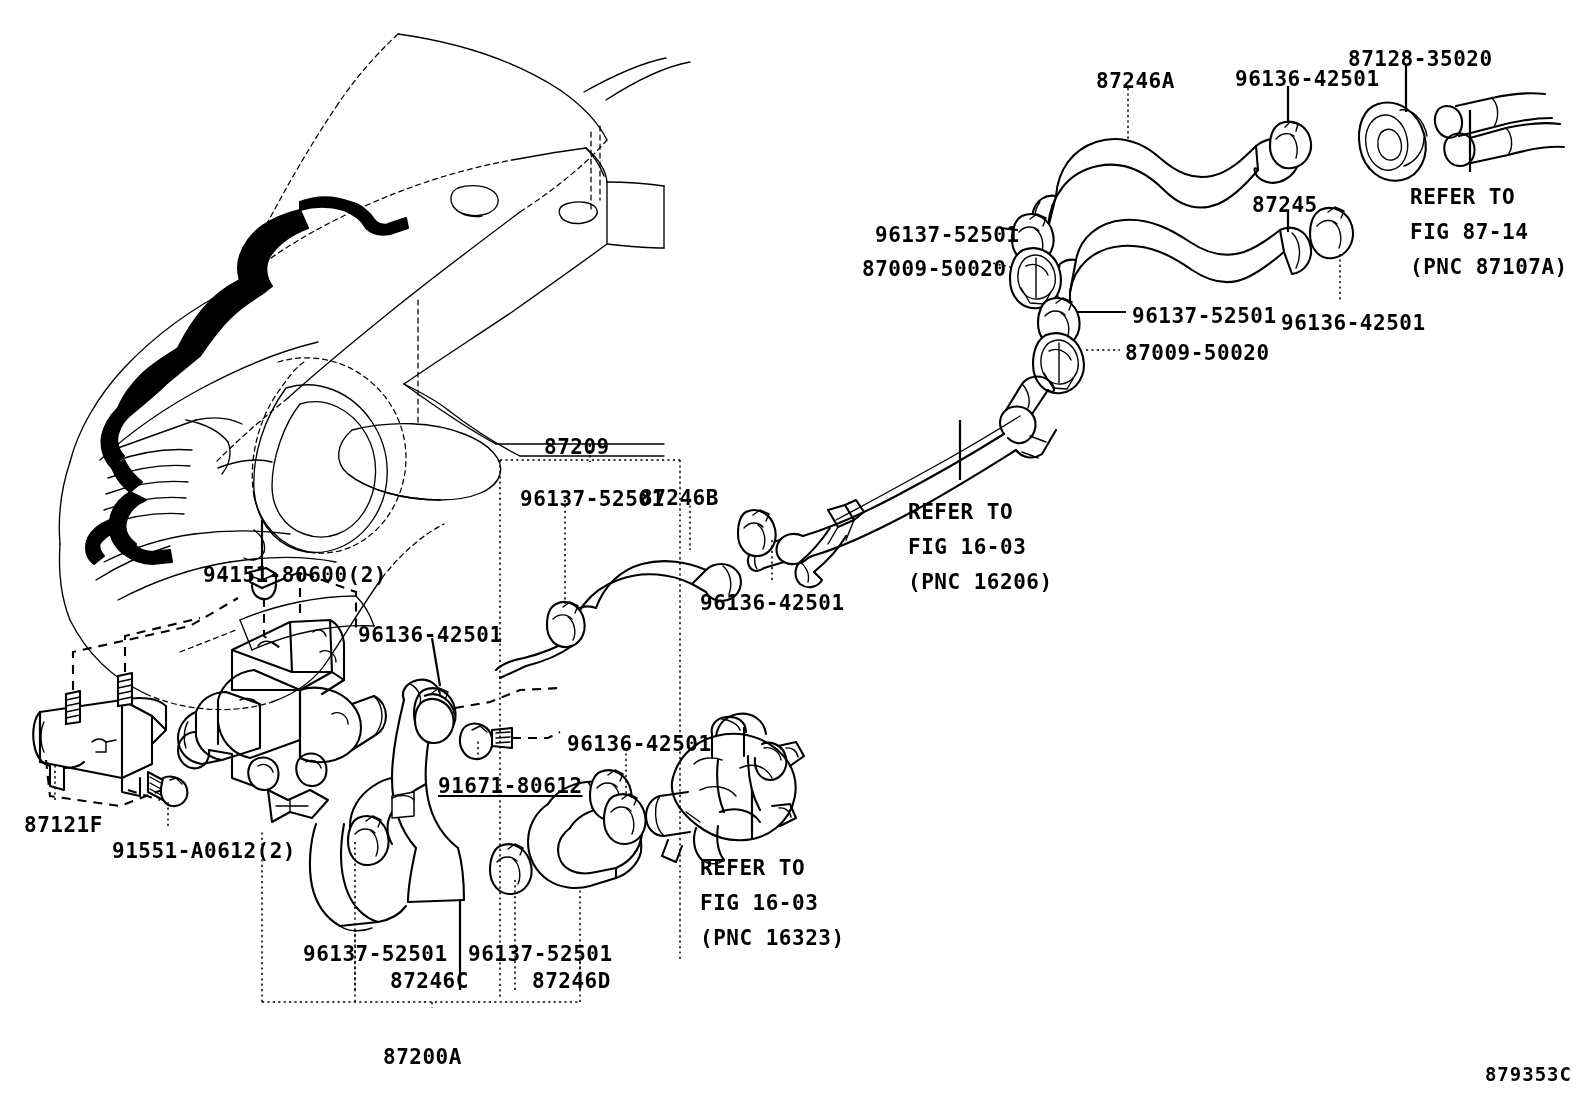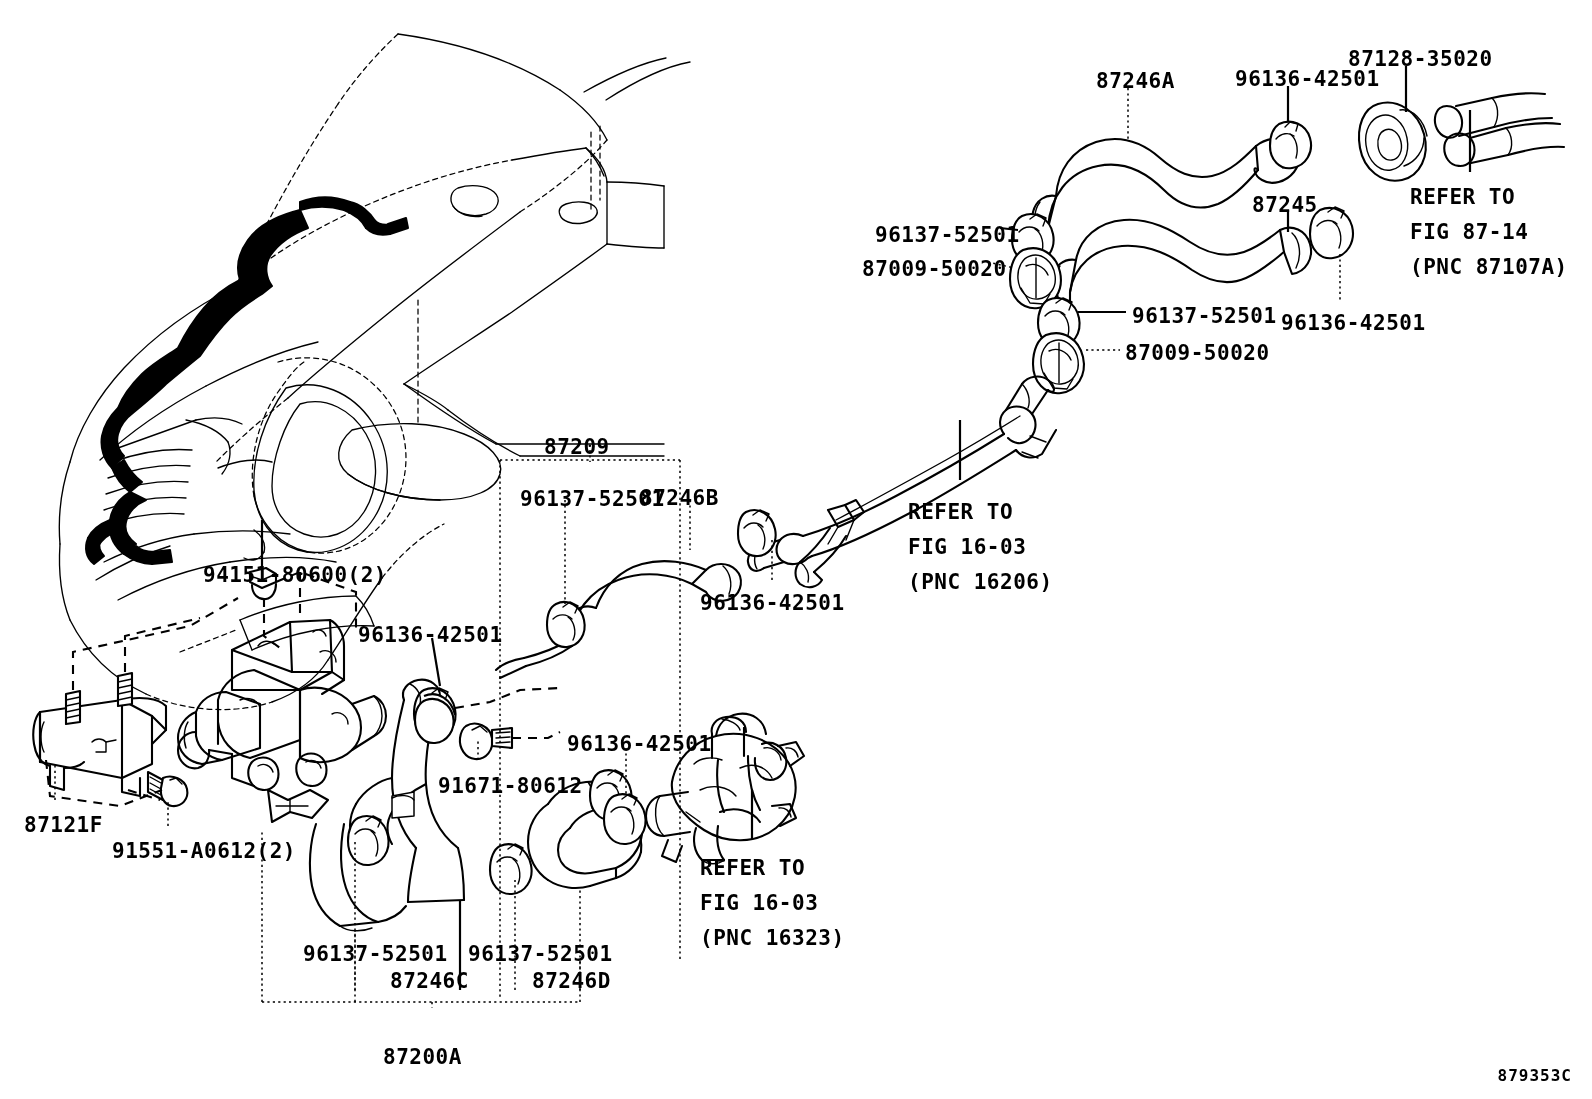--- a/index.html
+++ b/index.html
@@ -31,21 +31,21 @@
     white-space: pre;
     letter-spacing: 0.5px;
     line-height: 26px;
   }
   .lbl.multi { line-height: 35px; }
   .docid {
     position: absolute;
     right: 20px;
     bottom: 14px;
     font-family: "DejaVu Sans Mono", "Liberation Mono", monospace;
-    font-size: 16px;
+    font-size: 19px;
     font-weight: bold;
     color: #000000;
     letter-spacing: 1px;
   }
 </style>
 </head>
 <body>
 
 <div id="sheet">
 
@@ -632,21 +632,21 @@
   <div class="lbl" style="left:1125px; top:340px;">87009-50020</div>
   <div class="lbl multi" style="left:908px; top:495px;">REFER TO
 FIG 16-03
 (PNC 16206)</div>
   <div class="lbl" style="left:544px; top:434px;">87209</div>
   <div class="lbl" style="left:520px; top:486px;">96137-52501</div>
   <div class="lbl" style="left:640px; top:485px;">87246B</div>
   <div class="lbl" style="left:700px; top:590px;">96136-42501</div>
   <div class="lbl" style="left:203px; top:516px;margin-top:46px;">94151-80600(2)</div>
   <div class="lbl" style="left:358px; top:622px;">96136-42501</div>
-  <div class="lbl" style="left:438px; top:773px;">91671-80612</div>
+  <div class="lbl" style="left:438px; top:773px;text-decoration:underline;">91671-80612</div>
   <div class="lbl" style="left:567px; top:731px;">96136-42501</div>
   <div class="lbl multi" style="left:700px; top:851px;">REFER TO
 FIG 16-03
 (PNC 16323)</div>
   <div class="lbl" style="left:24px; top:812px;text-align:right;">87121F</div>
   <div class="lbl" style="left:112px; top:838px;">91551-A0612(2)</div>
   <div class="lbl" style="left:303px; top:941px;">96137-52501</div>
   <div class="lbl" style="left:468px; top:941px;">96137-52501</div>
   <div class="lbl" style="left:390px; top:968px;">87246C</div>
   <div class="lbl" style="left:532px; top:968px;">87246D</div>

